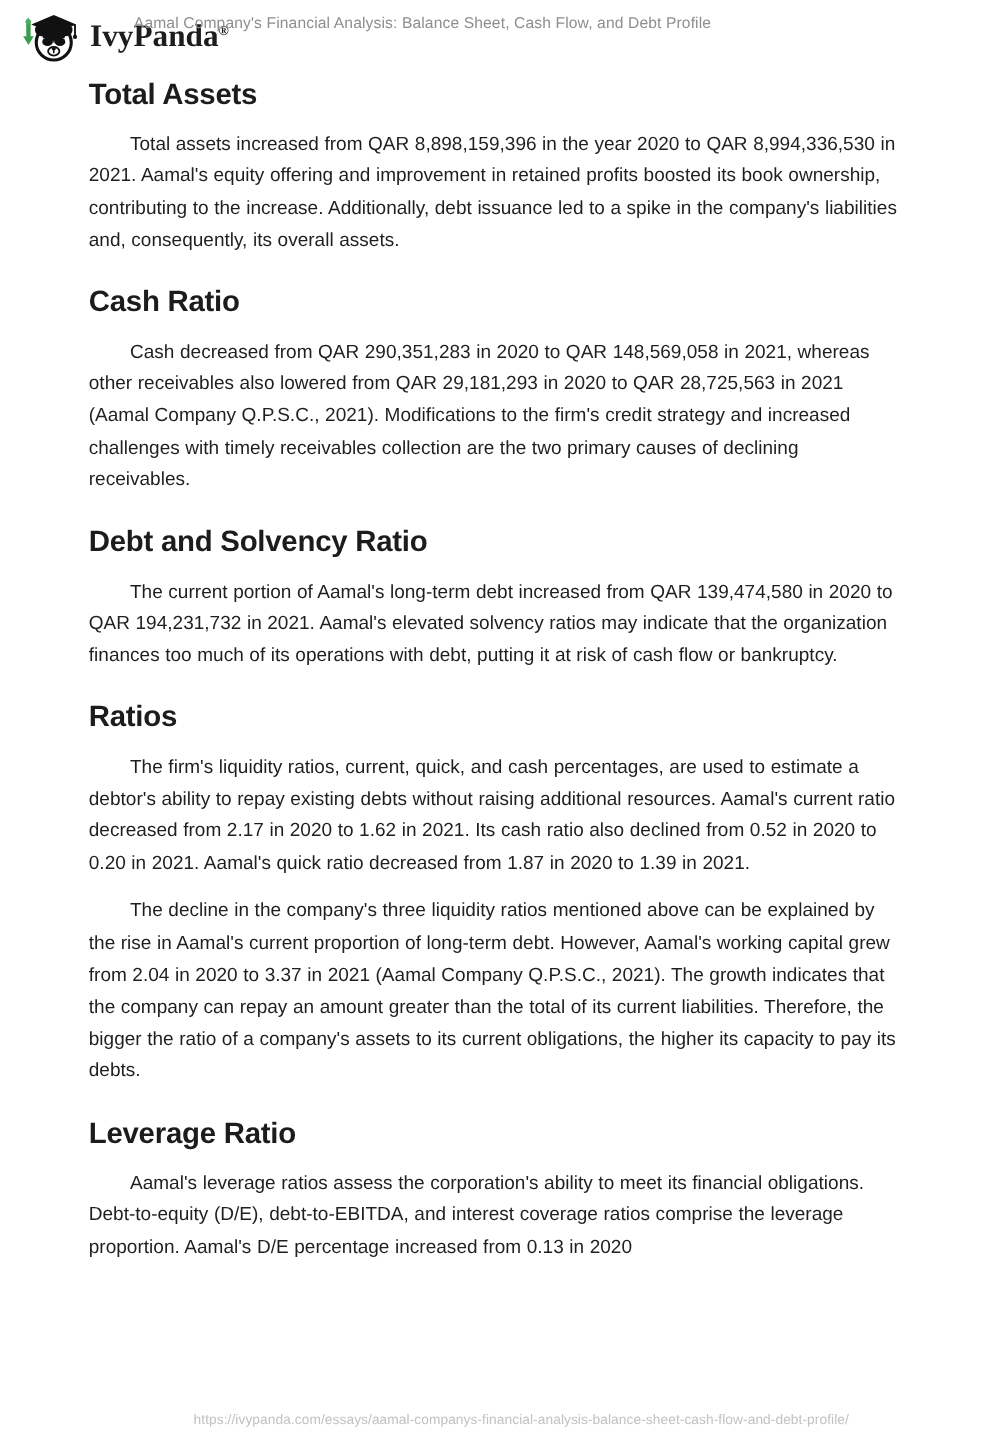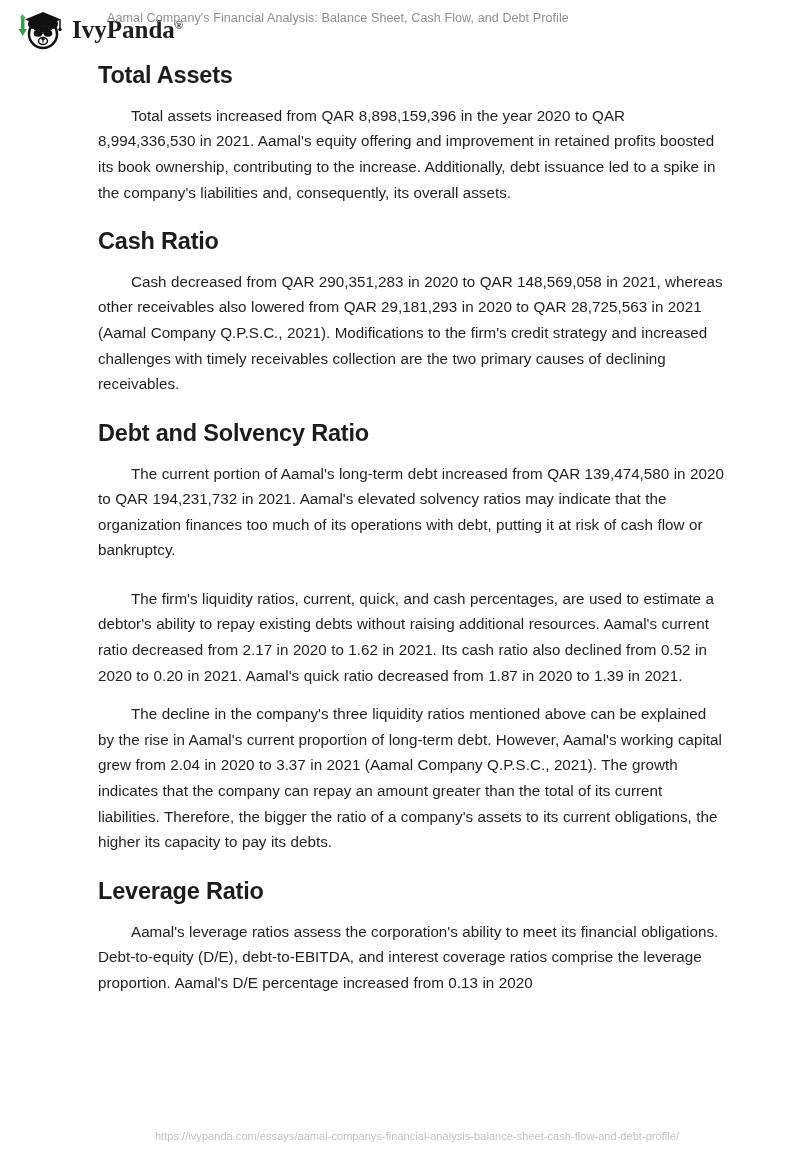--- a/index.html
+++ b/index.html
@@ -75,21 +75,20 @@
     font-size: 23.5px;
     font-weight: 700;
     color: #1c1c1c;
     margin: 0 0 0 0;
     padding: 0;
     line-height: 1.18;
     letter-spacing: -0.2px;
   }
   .sect {
     margin-bottom: 0;
-    margin-left: 27px;
   }
   .sect + .sect {
     margin-top: 23px;
   }
   p.para {
     font-size: 15.2px;
     line-height: 25.6px;
     color: #1f1f1f;
     margin: 13px 0 0 0;
     padding: 0;
@@ -170,20 +169,21 @@
     <h2 class="section-heading">Cash Ratio</h2>
     <p class="para">Cash decreased from QAR 290,351,283 in 2020 to QAR 148,569,058 in 2021, whereas other receivables also lowered from QAR 29,181,293 in 2020 to QAR 28,725,563 in 2021 (Aamal Company Q.P.S.C., 2021). Modifications to the firm's credit strategy and increased challenges with timely receivables collection are the two primary causes of declining receivables.</p>
   </section>
 
   <section class="sect">
     <h2 class="section-heading">Debt and Solvency Ratio</h2>
     <p class="para">The current portion of Aamal's long-term debt increased from QAR 139,474,580 in 2020 to QAR 194,231,732 in 2021. Aamal's elevated solvency ratios may indicate that the organization finances too much of its operations with debt, putting it at risk of cash flow or bankruptcy.</p>
   </section>
 
   <section class="sect">
+    <h2 class="section-heading">Ratios</h2>
     <p class="para">The firm's liquidity ratios, current, quick, and cash percentages, are used to estimate a debtor's ability to repay existing debts without raising additional resources. Aamal's current ratio decreased from 2.17 in 2020 to 1.62 in 2021. Its cash ratio also declined from 0.52 in 2020 to 0.20 in 2021. Aamal's quick ratio decreased from 1.87 in 2020 to 1.39 in 2021.</p>
     <p class="para">The decline in the company's three liquidity ratios mentioned above can be explained by the rise in Aamal's current proportion of long-term debt. However, Aamal's working capital grew from 2.04 in 2020 to 3.37 in 2021 (Aamal Company Q.P.S.C., 2021). The growth indicates that the company can repay an amount greater than the total of its current liabilities. Therefore, the bigger the ratio of a company's assets to its current obligations, the higher its capacity to pay its debts.</p>
   </section>
 
   <section class="sect">
     <h2 class="section-heading">Leverage Ratio</h2>
     <p class="para clipped">Aamal's leverage ratios assess the corporation's ability to meet its financial obligations. Debt-to-equity (D/E), debt-to-EBITDA, and interest coverage ratios comprise the leverage proportion. Aamal's D/E percentage increased from 0.13 in 2020</p>
   </section>
 
 </div>

